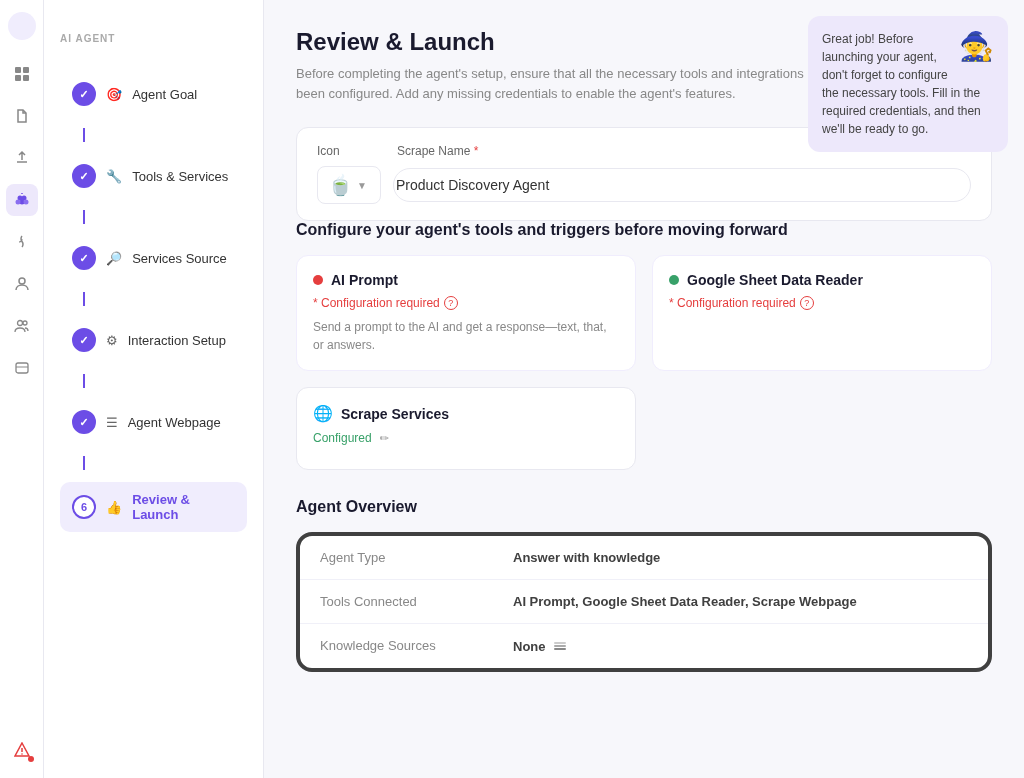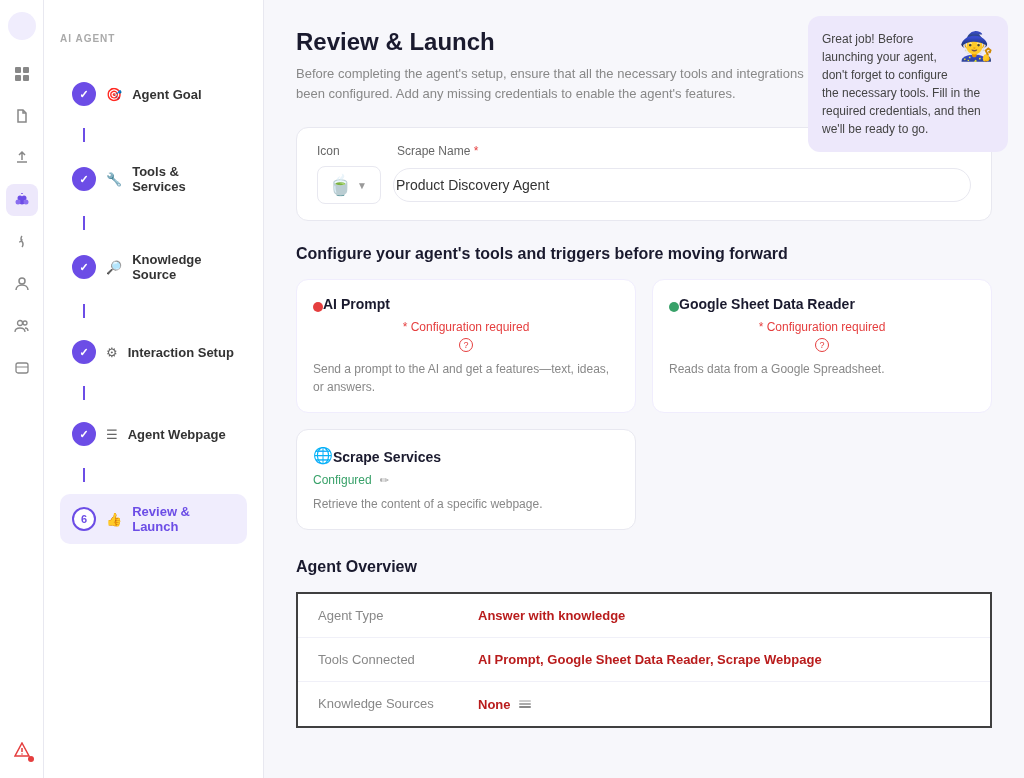--- a/index.html
+++ b/index.html
@@ -74,21 +74,21 @@
       background: #fff;
     }
     .step-circle.done {
       background: #6c4de6;
       color: #fff;
       border-color: #6c4de6;
     }
     .step-label {
       font-size: 13px;
       color: #333;
-      font-weight: 700;
+      font-weight: 400;
     }
     .step-item.active .step-label { color: #6c4de6; font-weight: 600; }
     .step-connector {
       width: 2px;
       height: 14px;
       background: #6c4de6;
       margin-left: 23px;
     }
     .step-icon {
       font-size: 13px;
@@ -116,21 +116,20 @@
       max-width: 560px;
       line-height: 1.5;
     }
 
     
     .agent-name-section {
       background: #fff;
       border: 1px solid #e8e8f0;
       border-radius: 12px;
       padding: 16px 20px;
-      margin-bottom: 24px;
     }
     .field-labels {
       display: flex;
       gap: 20px;
       margin-bottom: 8px;
     }
     .field-label {
       font-size: 12px;
       color: #666;
       font-weight: 500;
@@ -181,82 +180,84 @@
     }
     .tool-card {
       background: #fff;
       border: 1.5px solid #e8e8f0;
       border-radius: 12px;
       padding: 16px;
     }
     .tool-card.config-needed { border-color: #f0edfd; }
     .tool-card-header {
       display: flex;
-      align-items: flex-end;
+      align-items: center;
+      gap: 8px;
       margin-bottom: 8px;
     }
     .tool-dot {
       width: 10px; height: 10px;
       border-radius: 50%;
     }
     .tool-dot.red { background: #e53e3e; }
     .tool-dot.green { background: #38a169; }
     .tool-name {
       font-size: 14px;
       font-weight: 600;
       color: #1a1a2e;
     }
     .tool-status {
       font-size: 12px;
       display: flex;
       align-items: center;
       gap: 4px;
       margin-bottom: 8px;
     }
-    .tool-status.required { color: #e53e3e; flex-direction: column; }
+    .tool-status.required { color: #e53e3e; }
     .tool-status.configured { color: #38a169; }
     .tool-description {
       font-size: 12px;
       color: #888;
       line-height: 1.5;
     }
     .edit-icon { font-size: 11px; cursor: pointer; color: #888; margin-left: 4px; }
 
     
     .overview-section {
       margin-top: 28px;
     }
     .overview-table {
       background: #fff;
-      border: 2px solid #404040;
-      border-radius: 0;
+      border: 4px solid #404040;
+      border-radius: 16px;
       overflow: hidden;
     }
     .overview-row {
       display: flex;
       padding: 14px 20px;
       border-bottom: 1px solid #f0f0f8;
       align-items: flex-start;
     }
     .overview-row:last-child { border-bottom: none; }
     .overview-key {
       width: 160px;
       font-size: 13px;
       color: #888;
       font-weight: 500;
       flex-shrink: 0;
     }
     .overview-value {
       font-size: 13px;
-      color: #b91c1c;
+      color: #404040;
       font-weight: 600;
       flex: 1;
       display: flex;
       align-items: center;
       gap: 6px;
+      margin-left: 33px;
     }
 
     
     .help-bubble {
       position: absolute;
       top: 16px;
       right: 16px;
       width: 200px;
       background: #ede8fb;
       border-radius: 12px;
@@ -360,21 +361,21 @@
   <div class="step-item">
     <div class="step-circle done">✓</div>
     <span class="step-icon">🔧</span>
     <span class="step-label">Tools &amp; Services</span>
   </div>
   <div class="step-connector"></div>
 
   <div class="step-item">
     <div class="step-circle done">✓</div>
     <span class="step-icon">🔎</span>
-    <span class="step-label">Knowledge Source</span>
+    <span class="step-label">Services Source</span>
   </div>
   <div class="step-connector"></div>
 
   <div class="step-item">
     <div class="step-circle done">✓</div>
     <span class="step-icon">⚙</span>
     <span class="step-label">Interaction Setup</span>
   </div>
   <div class="step-connector"></div>
 
@@ -425,47 +426,45 @@
 
     <div class="tool-card config-needed">
       <div class="tool-card-header">
         <span class="tool-dot red"></span>
         <span class="tool-name">AI Prompt</span>
       </div>
       <div class="tool-status required">
         <span>* Configuration required</span>
         <span style="border:1px solid #e53e3e; border-radius:50%; width:14px; height:14px; display:inline-flex; align-items:center; justify-content:center; font-size:9px; color:#e53e3e;">?</span>
       </div>
-      <div class="tool-description">Send a prompt to the AI and get a features—text, ideas, or answers.</div>
+      <div class="tool-description">Send a prompt to the AI and get a response—text, that, or answers.</div>
     </div>
 
     <div class="tool-card config-needed">
       <div class="tool-card-header">
         <span class="tool-dot green"></span>
         <span class="tool-name">Google Sheet Data Reader</span>
       </div>
       <div class="tool-status required">
         <span>* Configuration required</span>
         <span style="border:1px solid #e53e3e; border-radius:50%; width:14px; height:14px; display:inline-flex; align-items:center; justify-content:center; font-size:9px; color:#e53e3e;">?</span>
       </div>
-      <div class="tool-description">Reads data from a Google Spreadsheet.</div>
     </div>
   </div>
 
   <div style="display:grid; grid-template-columns:1fr 1fr; gap:16px; margin-bottom:24px;">
     <div class="tool-card">
       <div class="tool-card-header">
         <span style="font-size:16px;">🌐</span>
         <span class="tool-name">Scrape Services</span>
       </div>
       <div class="tool-status configured">
         <span>Configured</span>
         <span class="edit-icon">✏</span>
       </div>
-      <div class="tool-description">Retrieve the content of a specific webpage.</div>
     </div>
     <div></div>
   </div>
 
   <div class="overview-section">
     <div class="section-title">Agent Overview</div>
     <div class="overview-table">
       <div class="overview-row">
         <div class="overview-key">Agent Type</div>
         <div class="overview-value">Answer with knowledge</div>

